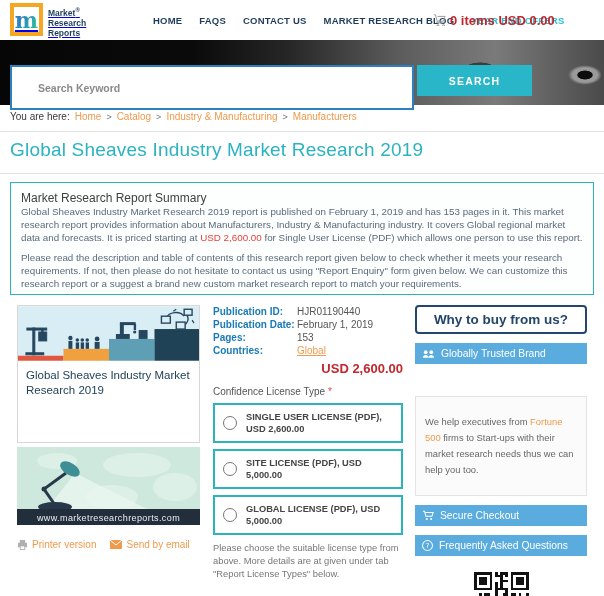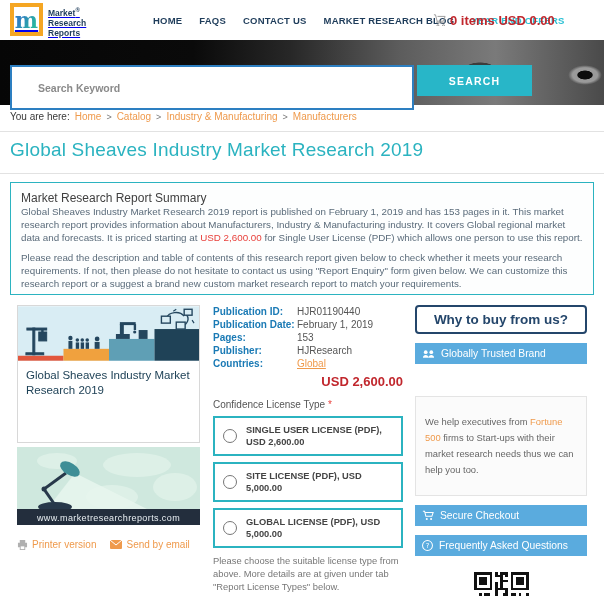--- a/index.html
+++ b/index.html
@@ -232,24 +232,20 @@
       <span class="lbl">Publication ID:</span>
         <span class="val">HJR01190440</span>
     </div>
     <div class="drow">
       <span class="lbl">Publication Date:</span>
         <span class="val">February 1, 2019</span>
     </div>
     <div class="drow">
       <span class="lbl">Pages:</span>
         <span class="val">153</span>
-    </div>
-    <div class="drow">
-      <span class="lbl">Publisher:</span>
-        <span class="val">HJResearch</span>
     </div>
     <div class="drow">
       <span class="lbl">Countries:</span>
         <a href="#" class="val link">Global</a>
     </div>
 
     <div class="mid-price">USD 2,600.00</div>
 
     <div class="lic-label"><span>Confidence License Type </span><span class="req">*</span></div>
 

